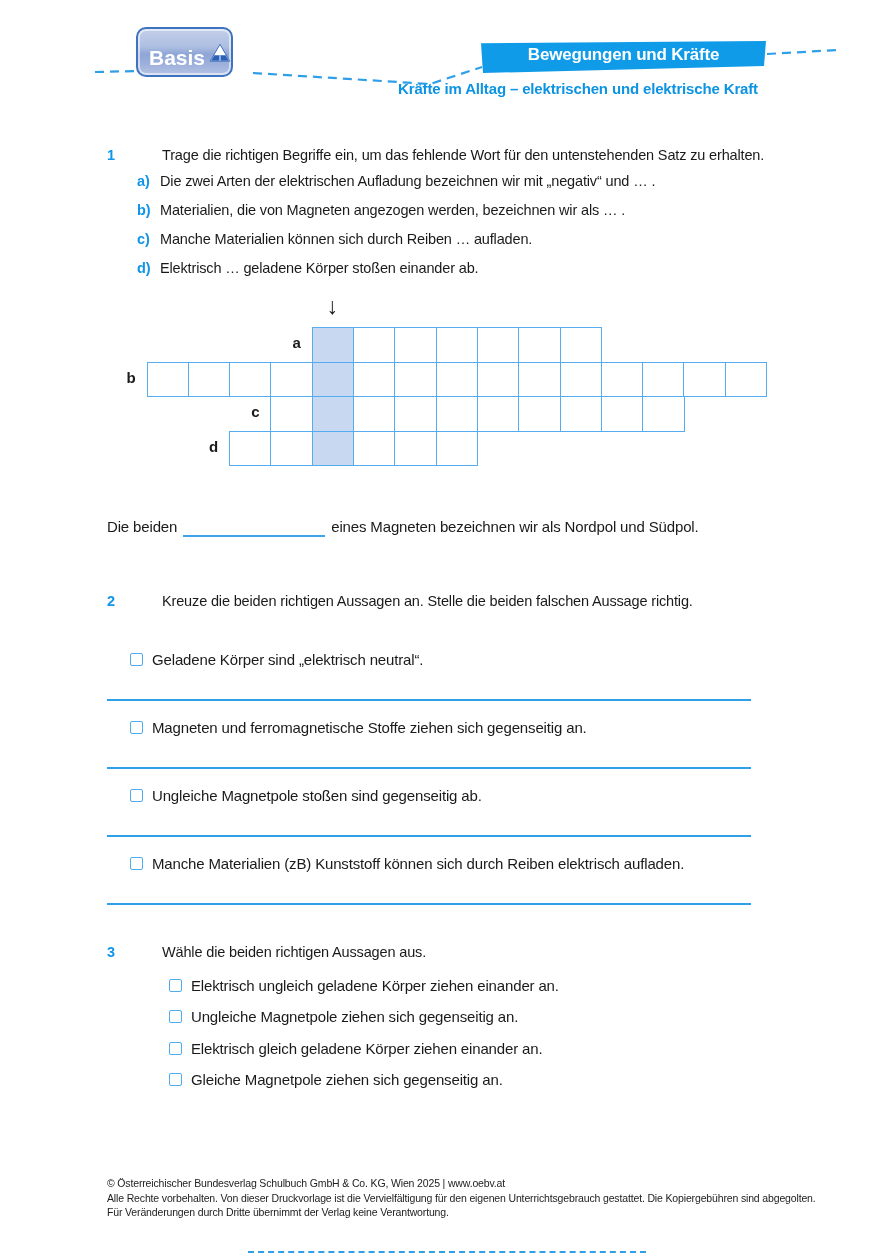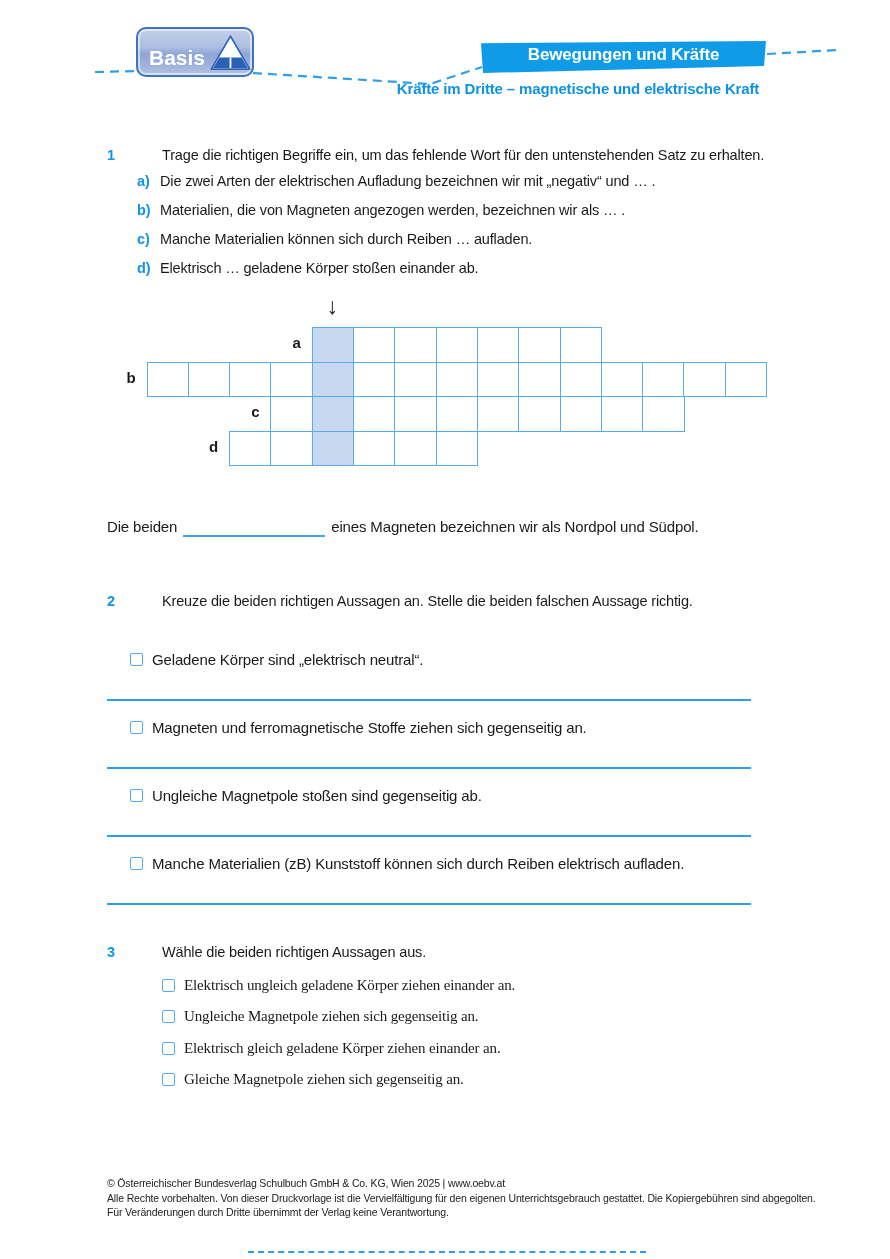--- a/index.html
+++ b/index.html
@@ -1,21 +1,21 @@
 <!DOCTYPE html>
 <html><head>
 <meta charset="utf-8">
 <style>
   * { margin:0; padding:0; box-sizing:border-box; }
   html,body { background:#9a9a9a; }
   body { font-family:"Liberation Sans","DejaVu Sans",sans-serif; letter-spacing:-0.15px; }
   .page { position:relative; width:890px; height:1259px; background:#ffffff; margin:0 auto; overflow:hidden; }
 
   
-  .logo { position:absolute; left:136px; top:27px; width:118px; height:50px;
+  .logo { position:absolute; left:136px; top:27px; width:97px; height:50px;
           border:2.5px solid #3e73c0; border-radius:10px;
           background:linear-gradient(180deg,#c4cfe9 0%,#aebfe2 38%,#8ea5d6 55%,#9fb1dc 78%,#b4c2e4 100%);
           box-shadow:inset 0 0 0 2px rgba(255,255,255,.55);
           display:flex; align-items:center; z-index:3; }
   .logo-text { color:#ffffff; font-weight:bold; font-size:21px; padding-left:11px; padding-top:12px; letter-spacing:0; }
   .logo svg { margin-left:4px; margin-top:2px; }
 
   .decor { position:absolute; left:90px; top:38px; z-index:1; }
 
   .banner { position:absolute; left:481px; top:41px; width:285px; height:33px; background:#0f9be8;
@@ -48,21 +48,21 @@
 
   
   .stmts { position:absolute; left:107px; top:649px; width:644px; }
   .stmt + .stmt { margin-top:16px; }
   .srow { display:flex; align-items:center; gap:9px; height:20px; padding-left:23px; font-size:15px; color:#1a1a1a; }
   .aline { margin-top:30px; height:0; border-top:2px solid #2f9fe8; }
 
   .cbox { width:13px; height:13px; border:1.8px solid #4facee; border-radius:2px; background:#fff; flex:0 0 13px; }
 
   
-  .opts { position:absolute; left:162px; top:975px;font-family:Liberation Serif, serif; }
+  .opts { position:absolute; left:169px; top:975px; }
   .orow { display:flex; align-items:center; gap:9px; height:20px; margin-bottom:11.5px; font-size:15px; color:#1a1a1a; }
 
   
   .footer { position:absolute; left:107px; top:1176px; font-size:10.5px; line-height:14.5px; color:#222; }
 
   .bottom-dash { position:absolute; left:248px; top:1251px; width:398px; border-top:2px dashed #2f9fe8; }
 </style>
 </head>
 <body>
 
@@ -80,21 +80,21 @@
       <polygon points="28,2 53,45 3,45" fill="#ffffff" stroke="#2e63b8" stroke-width="2.2" stroke-linejoin="round"></polygon>
       <polygon points="13.5,30 42.5,30 50.5,43.5 5.5,43.5" fill="#2a61b6"></polygon>
       <rect x="26.8" y="30" width="2.4" height="13.5" fill="#ffffff"></rect>
     </svg>
   </div>
 
   <div class="banner">
     <span>Bewegungen und Kräfte</span>
   </div>
 
-  <div class="subtitle">Kräfte im Dritte – magnetische und elektrische Kraft</div>
+  <div class="subtitle">Kräfte im Alltag – elektrischen und elektrische Kraft</div>
 
   <div class="task-head" style="top:145px; width:720px;">
     <span class="task-num">1</span>
     <span class="task-title">Trage die richtigen Begriffe ein, um das fehlende Wort für den untenstehenden Satz zu erhalten.</span>
   </div>
 
   <div class="sub-item" style="top:171px;">
     <span class="sub-label">a)</span>
     <span class="sub-text">Die zwei Arten der elektrischen Aufladung bezeichnen wir mit „negativ“ und … .</span>
   </div>

